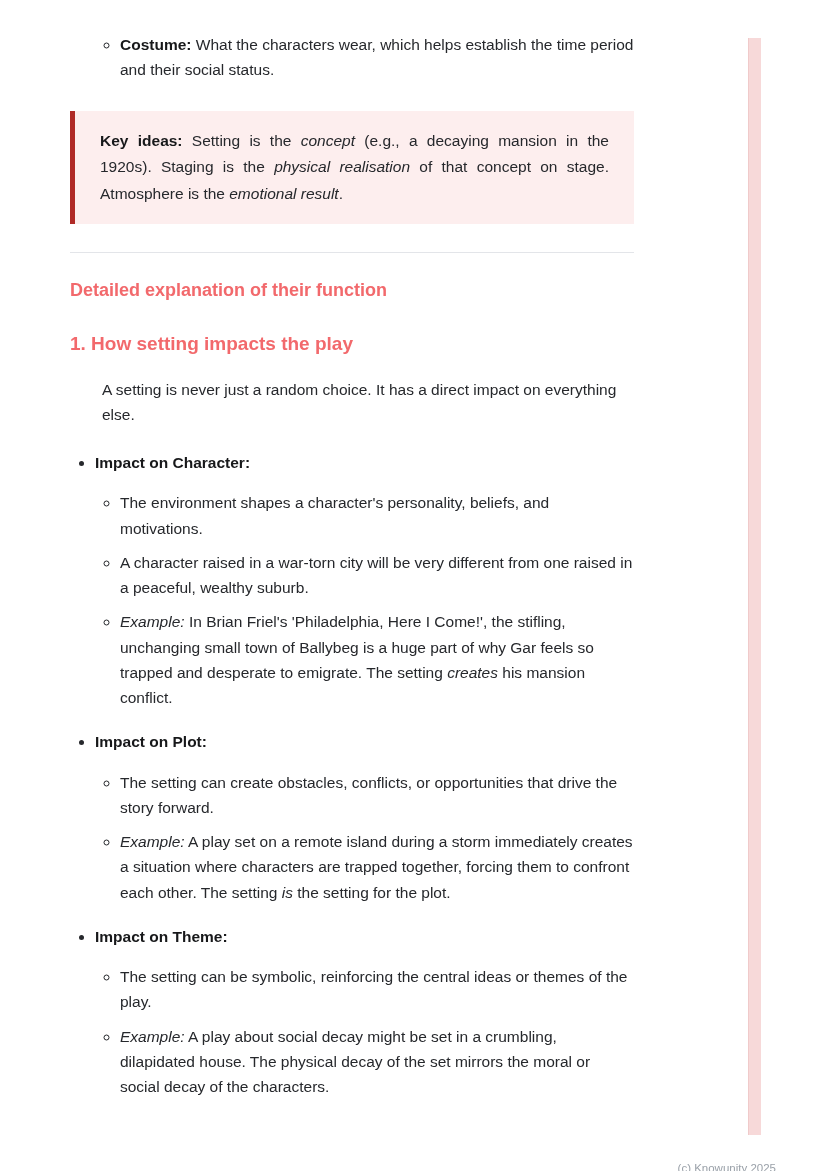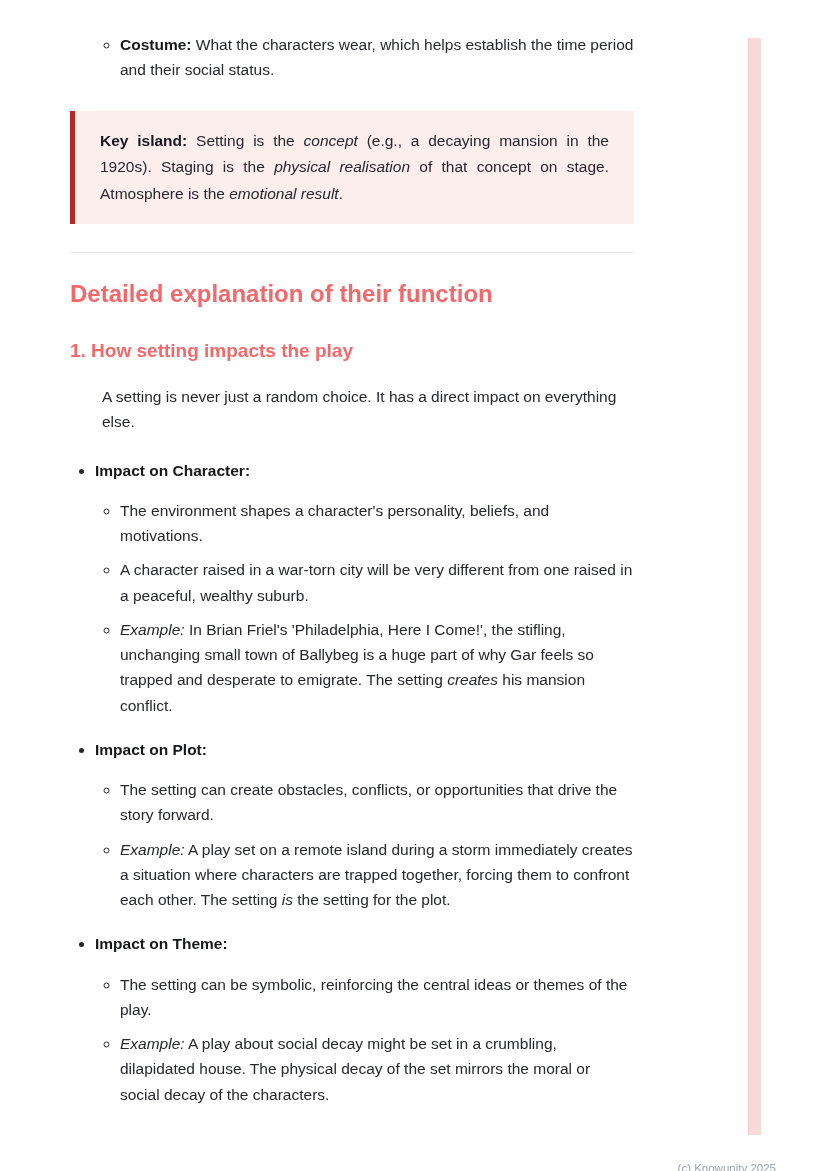--- a/index.html
+++ b/index.html
@@ -41,21 +41,21 @@
   }
 
   .divider {
     border: none;
     border-top: 1px solid #e3e5e9;
     margin-top: 28px;
   }
 
   h1 {
     margin-top: 26px;
-    font-size: 24px;
+    font-size: 18px;
     line-height: 1.25;
     color: var(--accent, #f2696c);
     font-weight: 700;
   }
 
   h2 {
     margin-top: 30px;
     font-size: 19px;
     line-height: 1.25;
     color: var(--accent, #f2696c);
@@ -101,21 +101,21 @@
 
   <div class="content">
 
     <ul class="intro-list">
       <li>
         <span><span class="seg-b">Costume:</span><span> What the characters wear, which helps establish the time period and their social status.</span></span>
       </li>
     </ul>
 
     <div class="callout">
-      <span><span class="seg-b">Key island:</span><span> Setting is the </span><span class="seg-i">concept</span><span> (e.g., a decaying mansion in the 1920s). Staging is the </span><span class="seg-i">physical realisation</span><span> of that concept on stage. Atmosphere is the </span><span class="seg-i">emotional result</span><span>.</span></span>
+      <span><span class="seg-b">Key ideas:</span><span> Setting is the </span><span class="seg-i">concept</span><span> (e.g., a decaying mansion in the 1920s). Staging is the </span><span class="seg-i">physical realisation</span><span> of that concept on stage. Atmosphere is the </span><span class="seg-i">emotional result</span><span>.</span></span>
     </div>
 
     <hr class="divider">
 
     <h1>Detailed explanation of their function</h1>
 
     <h2>1. How setting impacts the play</h2>
 
     <p class="para">A setting is never just a random choice. It has a direct impact on everything else.</p>
 

